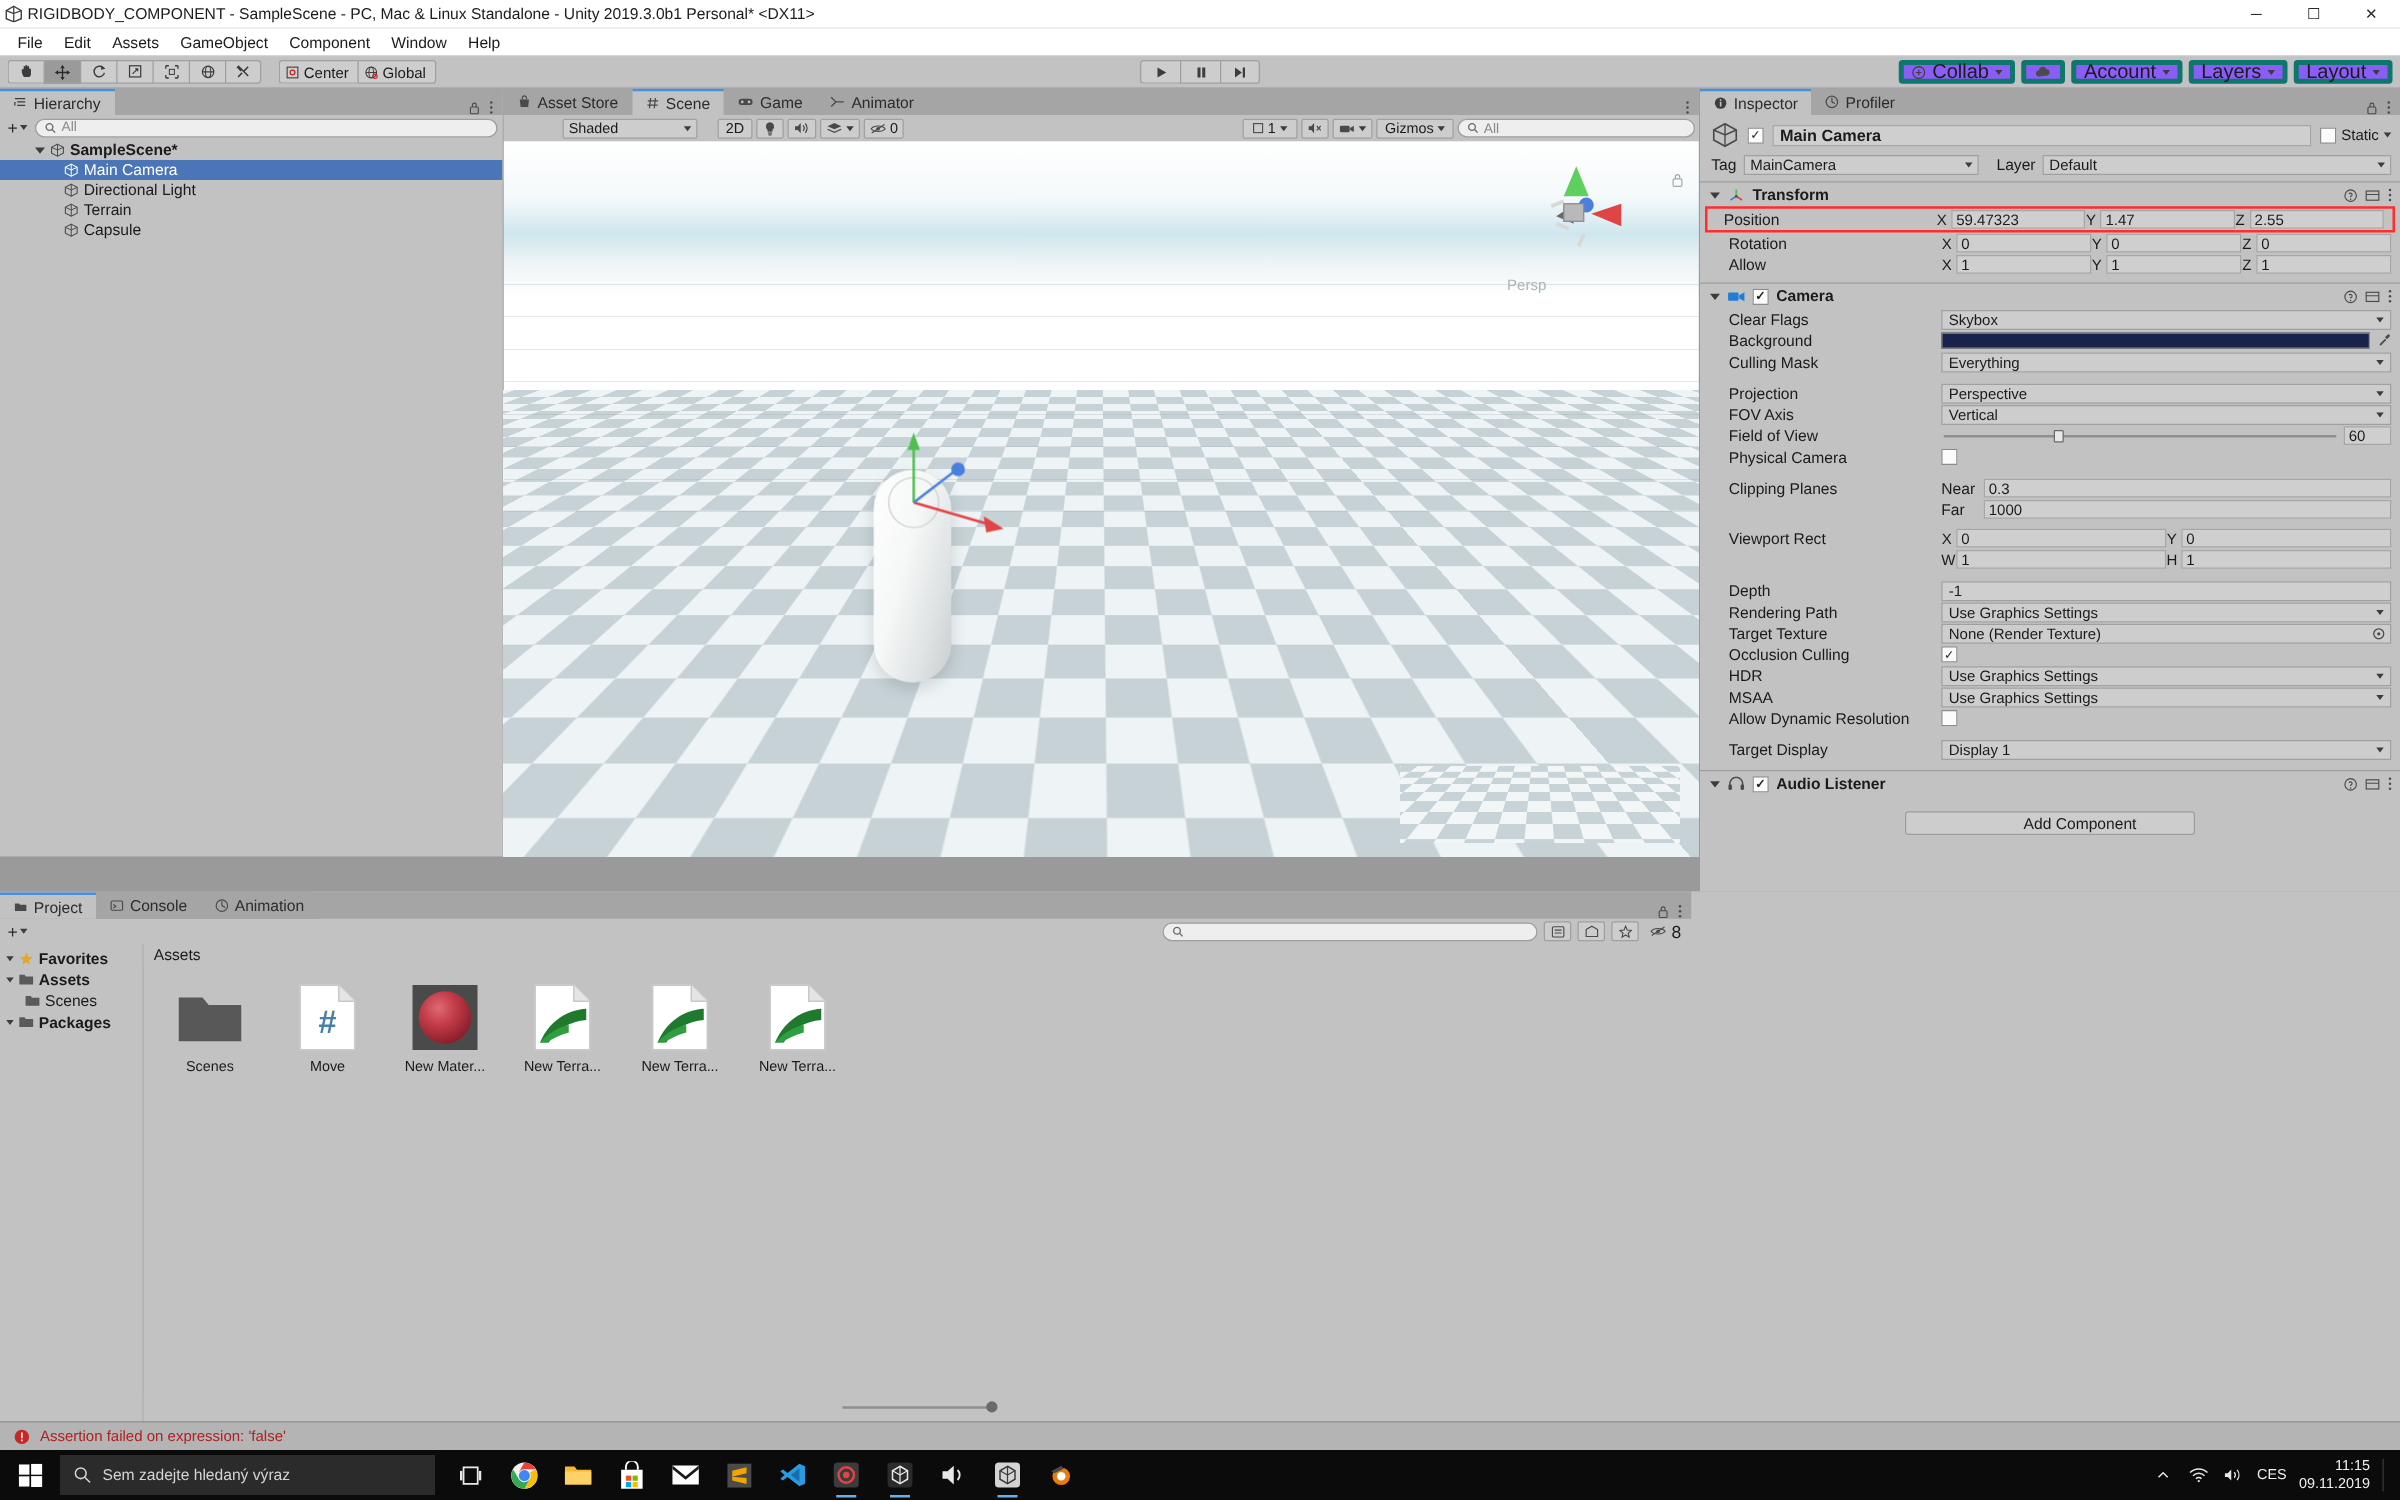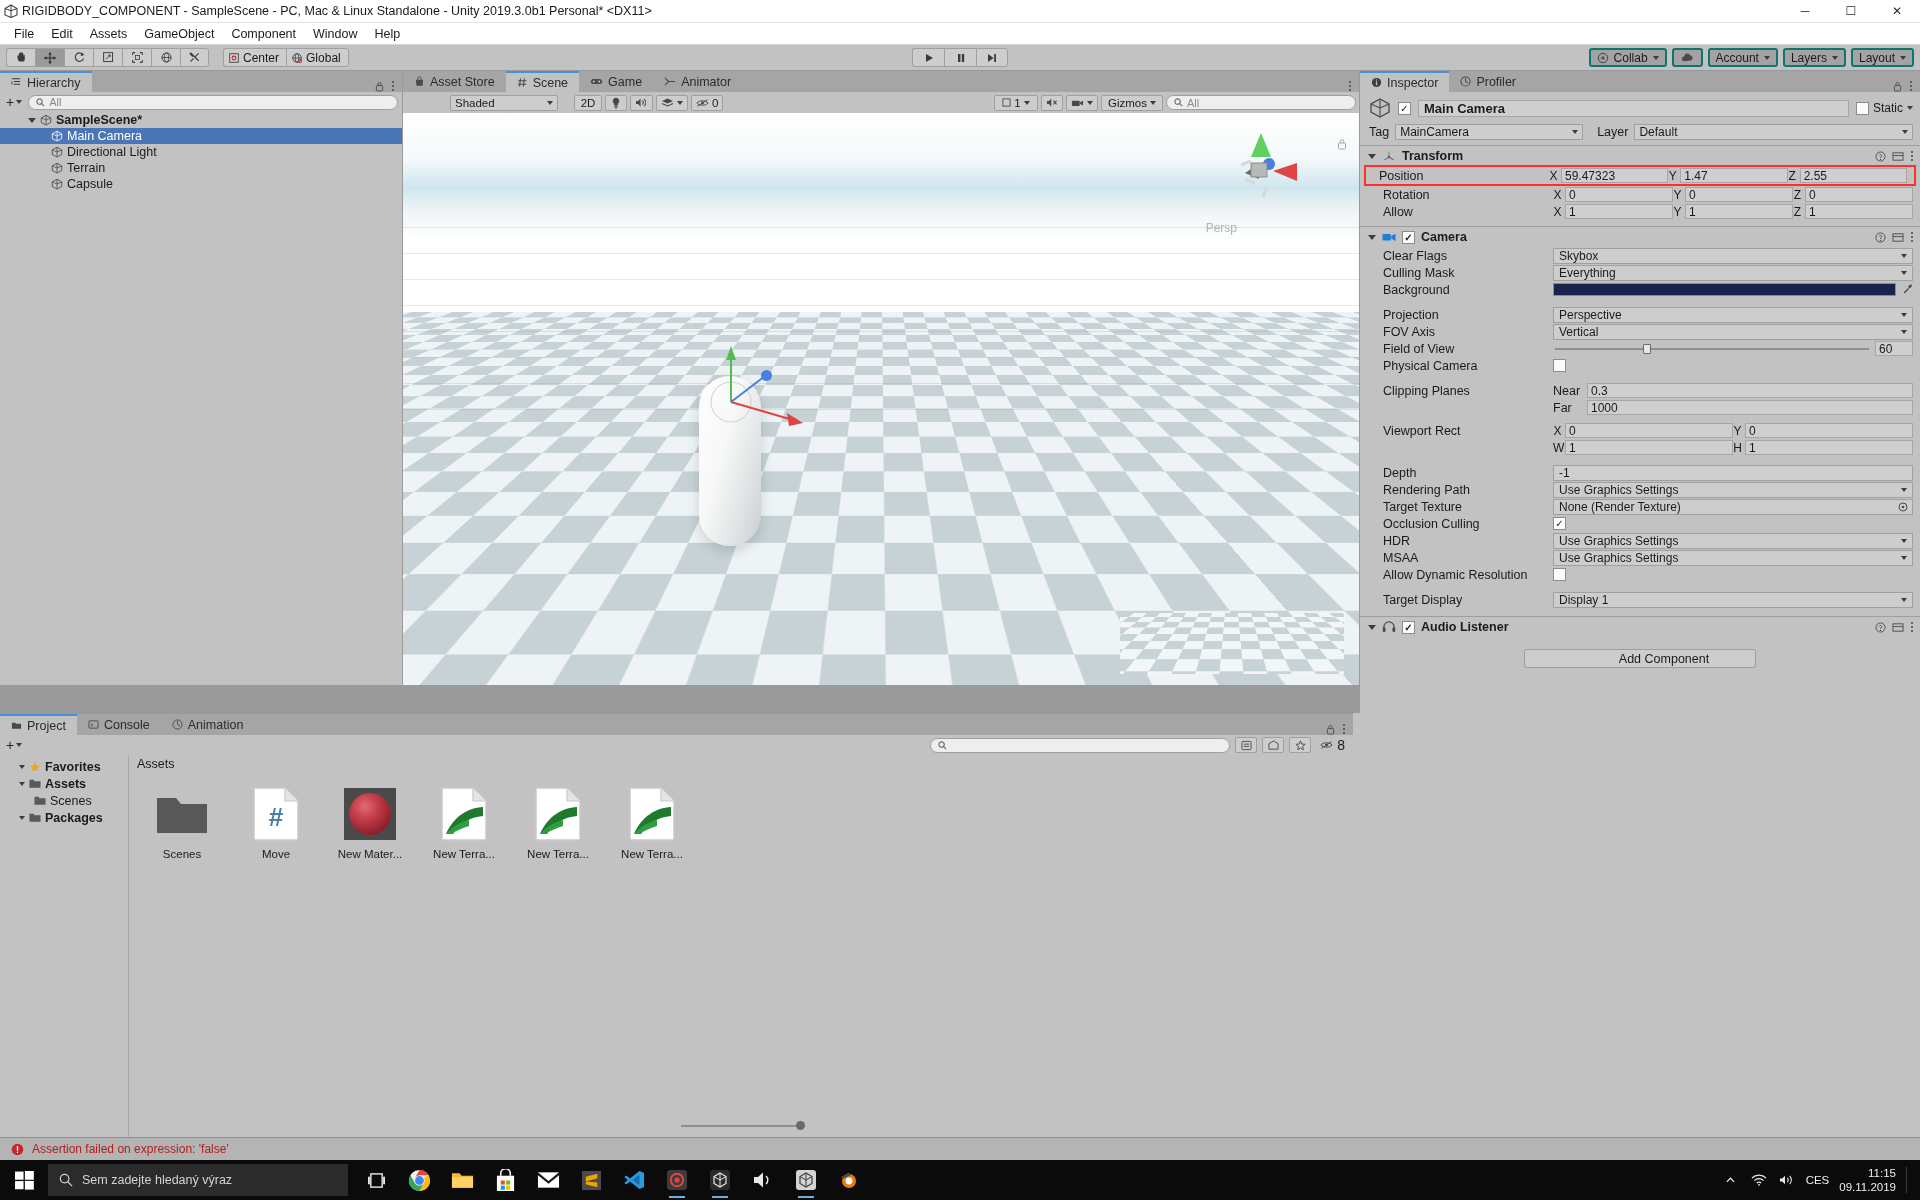--- a/index.html
+++ b/index.html
@@ -53,22 +53,22 @@
   .pivot-btn:last-child { border-right: 1px solid #a0a0a0; border-radius: 0 3px 3px 0; }
   .play-group { position: absolute; left: 50%; transform: translateX(-50%); display: flex; }
   .play-btn {
     width: 32px; height: 19px; background: #cdcdcd; border: 1px solid #a0a0a0; border-right: none;
     display: flex; align-items: center; justify-content: center;
   }
   .play-btn:first-child { border-radius: 3px 0 0 3px; }
   .play-btn:last-child { border-right: 1px solid #a0a0a0; border-radius: 0 3px 3px 0; }
   .toolbar-right { margin-left: auto; display: flex; align-items: center; gap: 5px; }
   .tb-drop {
-    height: 19px; background: #a3a3a3; border: 2px solid #0f766e; border-radius: 3px;
-    display: flex; align-items: center; gap: 5px; padding: 0 6px; font-size: 12px; white-space: nowrap;
+    height: 19px; background: #8b5cf6; border: 4px solid #0f766e; border-radius: 3px;
+    display: flex; align-items: center; gap: 5px; padding: 0 6px; font-size: 16px; white-space: nowrap;
   }
   .caret { width: 0; height: 0; border-left: 3.5px solid transparent; border-right: 3.5px solid transparent; border-top: 4px solid #3c3c3c; }
 
   
   .workarea { flex: 1; display: flex; min-height: 0; background: #9a9a9a; gap: 1px; }
   .left-col { width: 402px; display: flex; flex-direction: column; gap: 1px; }
   .center-col { flex: 1; display: flex; flex-direction: column; gap: 1px; min-width: 0; }
   .right-col { width: 560px; display: flex; flex-direction: column; background: #c2c2c2; }
 
   
@@ -97,21 +97,21 @@
 
   
   .scene-toolbar { height: 21px; background: #c2c2c2; display: flex; align-items: center; padding: 0 3px; gap: 3px; flex: none; font-size: 11.5px; }
   .sc-drop { height: 16px; background: #cdcdcd; border: 1px solid #a0a0a0; border-radius: 2px; display: flex; align-items: center; padding: 0 4px; gap: 6px; white-space: nowrap; margin-left: 44px; }
   .sc-btn { height: 16px; min-width: 22px; background: #cdcdcd; border: 1px solid #a0a0a0; border-radius: 2px; display: flex; align-items: center; justify-content: center; padding: 0 4px; gap: 3px; }
   .sc-spacer { flex: 1; }
   .scene-viewport { flex: 1; position: relative; overflow: hidden; background: #d7dee2; min-height: 0; }
 
   
   .proj-toolbar { height: 20px; background: #c2c2c2; display: flex; align-items: center; padding: 0 4px; gap: 5px; flex: none; }
-  .proj-body { flex: 1; display: flex; min-height: 0; margin-left: 14px; }
+  .proj-body { flex: 1; display: flex; min-height: 0; }
   .proj-tree { width: 115px; background: #c2c2c2; border-right: 1px solid #a8a8a8; padding-top: 3px; }
   .tree-row { height: 17px; display: flex; align-items: center; font-size: 12.5px; gap: 4px; padding-left: 5px; }
   .tree-row.bold { font-weight: bold; }
   .proj-content { flex: 1; background: #c2c2c2; display: flex; flex-direction: column; min-width: 0; }
   .proj-breadcrumb { height: 18px; display: flex; align-items: center; padding-left: 8px; font-size: 12.5px; background: #c2c2c2; }
   .asset-grid { display: flex; gap: 16px; padding: 12px 14px; flex-wrap: wrap; align-content: flex-start; flex: 1; }
   .asset { width: 78px; display: flex; flex-direction: column; align-items: center; gap: 5px; }
   .asset-icon { width: 58px; height: 58px; display: flex; align-items: center; justify-content: center; }
   .asset-label { font-size: 11.5px; color: #1b1b1b; max-width: 78px; text-align: center; white-space: nowrap; overflow: hidden; }
   .proj-footer { height: 22px; display: flex; align-items: center; justify-content: center; background: #c2c2c2; }
@@ -754,34 +754,34 @@
 
       <div class="prop-row">
         <span class="prop-label">Clear Flags</span>
         <span class="full-drop">
           <span>Skybox</span>
           <span class="caret" style="position:absolute;right:5px;"></span>
         </span>
       </div>
 
       <div class="prop-row">
-        <span class="prop-label">Culling Mask</span>
-        <span class="full-drop">
-          <span>Everything</span>
-          <span class="caret" style="position:absolute;right:5px;"></span>
-        </span>
-      </div>
-
-      <div class="prop-row">
         <span class="prop-label">Background</span>
         <span class="prop-ctl">
           <span class="color-swatch" style="background: rgb(25, 34, 75);"></span>
           <svg width="12" height="12" viewBox="0 0 12 12" style="margin-left:5px;">
               <path d="M2,10 L4,8 M3.5,9.5 L8,5 L7,4 L2.6,8.4 Z M8.6,4.4 L10.6,2.4 a1.1,1.1 0 0 0 -1.6,-1.6 L7,2.8 Z" fill="#4a4a4a"></path>
             </svg>
+        </span>
+      </div>
+
+      <div class="prop-row">
+        <span class="prop-label">Culling Mask</span>
+        <span class="full-drop">
+          <span>Everything</span>
+          <span class="caret" style="position:absolute;right:5px;"></span>
         </span>
       </div>
 
       <div style="height:8px;"></div>
 
       <div class="prop-row">
         <span class="prop-label">Projection</span>
         <span class="full-drop">
           <span>Perspective</span>
           <span class="caret" style="position:absolute;right:5px;"></span>

